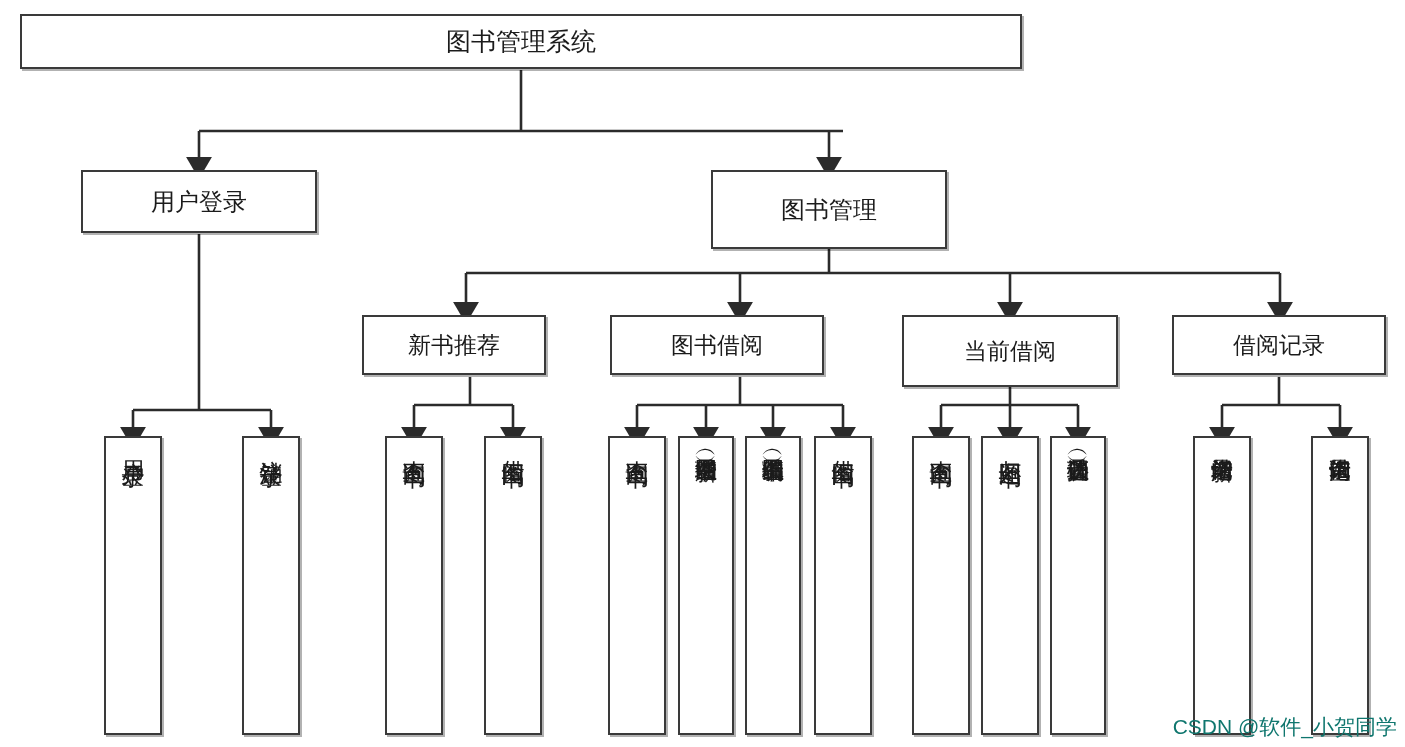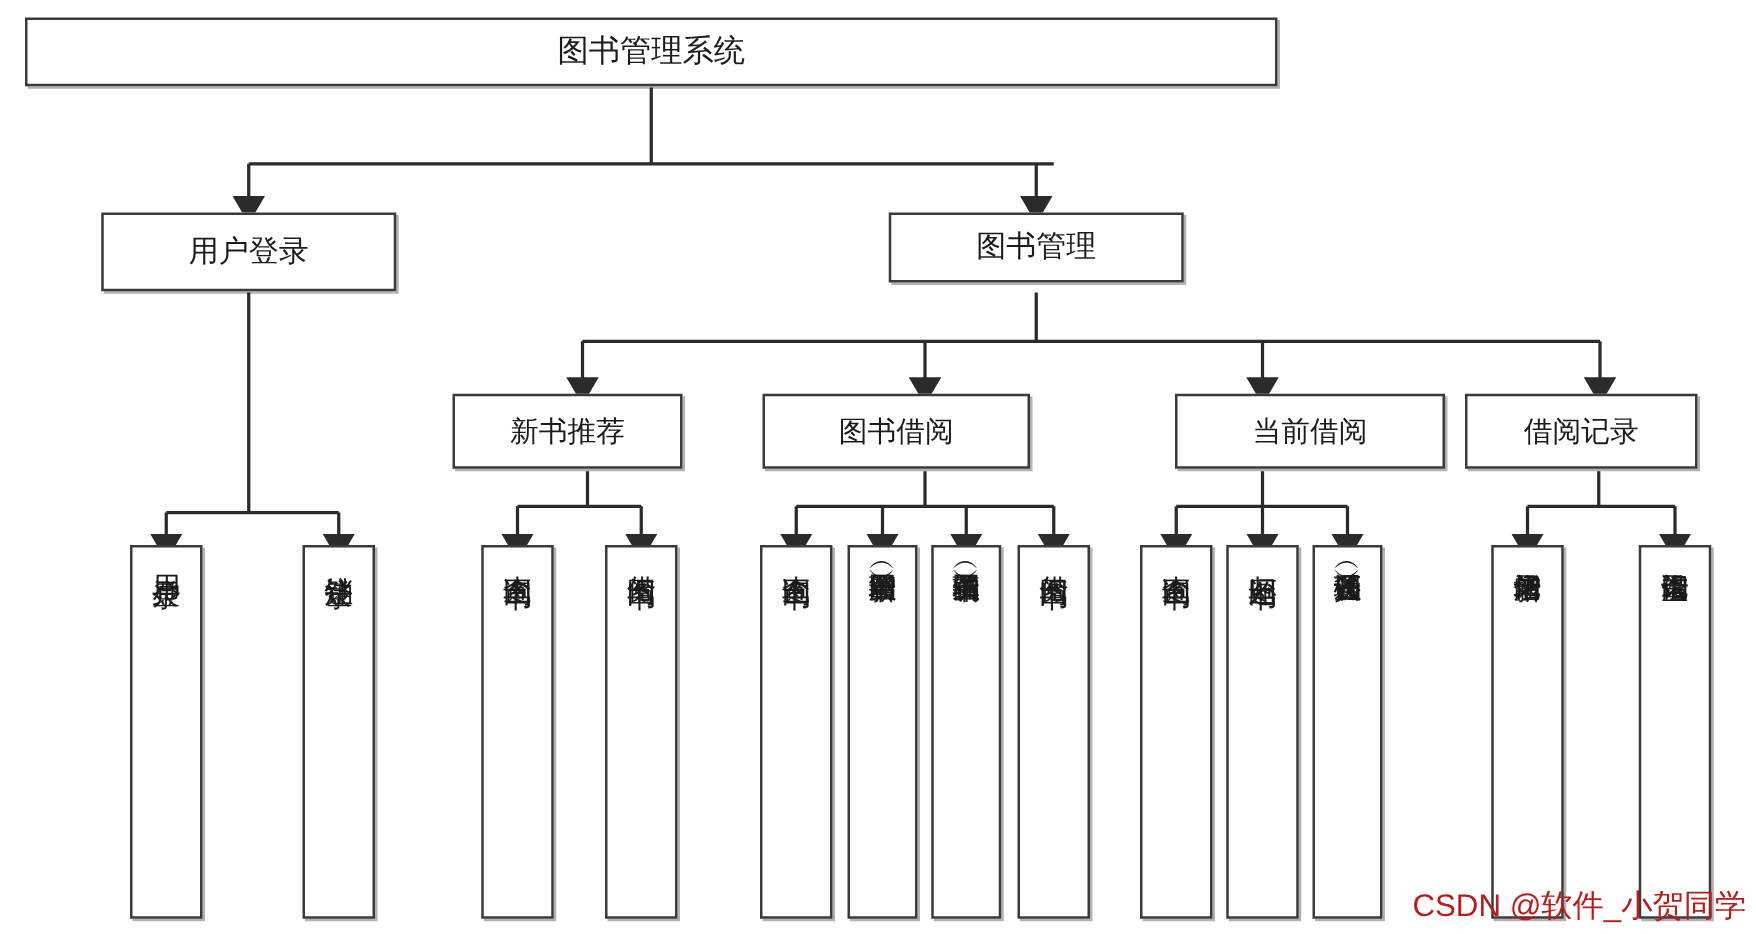--- a/index.html
+++ b/index.html
@@ -60,22 +60,22 @@
     white-space: nowrap;
   }
   .node.leaf.tall .lbl {
     font-size: 22px;
     letter-spacing: 0px;
   }
   .watermark {
     position: absolute;
     right: 8px;
     bottom: 6px;
-    font-size: 25px;
-    color: #b91c1c;
+    font-size: 21px;
+    color: #0f766e;
     white-space: nowrap;
     font-family: "Liberation Sans", "DejaVu Sans", sans-serif;
   }
 </style>
 </head>
 <body>
 
 <div id="canvas">
 
   <svg class="edges" viewBox="0 0 1405 747" xmlns="http://www.w3.org/2000/svg">
@@ -128,34 +128,34 @@
     </g>
   </svg>
 
   <div class="node root" style="left:20px; top:14px; width:1002px; height:55px;">
     <span class="lbl">图书管理系统</span>
   </div>
 
   <div class="node lvl2" style="left:81px; top:170px; width:236px; height:63px;">
     <span class="lbl">用户登录</span>
   </div>
-  <div class="node lvl2" style="left:711px; top:170px; width:236px; height:56px;">
+  <div class="node lvl2" style="left:711px; top:170px; width:236px; height:79px;">
     <span class="lbl">图书管理</span>
   </div>
 
   <div class="node lvl3" style="left:362px; top:315px; width:184px; height:60px;">
     <span class="lbl">新书推荐</span>
   </div>
   <div class="node lvl3" style="left:610px; top:315px; width:214px; height:60px;">
     <span class="lbl">图书借阅</span>
   </div>
-  <div class="node lvl3" style="left:940px; top:315px; width:216px; height:60px;">
+  <div class="node lvl3" style="left:902px; top:315px; width:216px; height:72px;">
     <span class="lbl">当前借阅</span>
   </div>
-  <div class="node lvl3" style="left:1172px; top:315px; width:186px; height:60px;">
+  <div class="node lvl3" style="left:1172px; top:315px; width:214px; height:60px;">
     <span class="lbl">借阅记录</span>
   </div>
 
   <div class="node leaf" style="left:104px; top:436px; width:58px; height:299px;">
     <span class="lbl">用户登录</span>
   </div>
   <div class="node leaf" style="left:242px; top:436px; width:58px; height:299px;">
     <span class="lbl">注销登录</span>
   </div>
 

